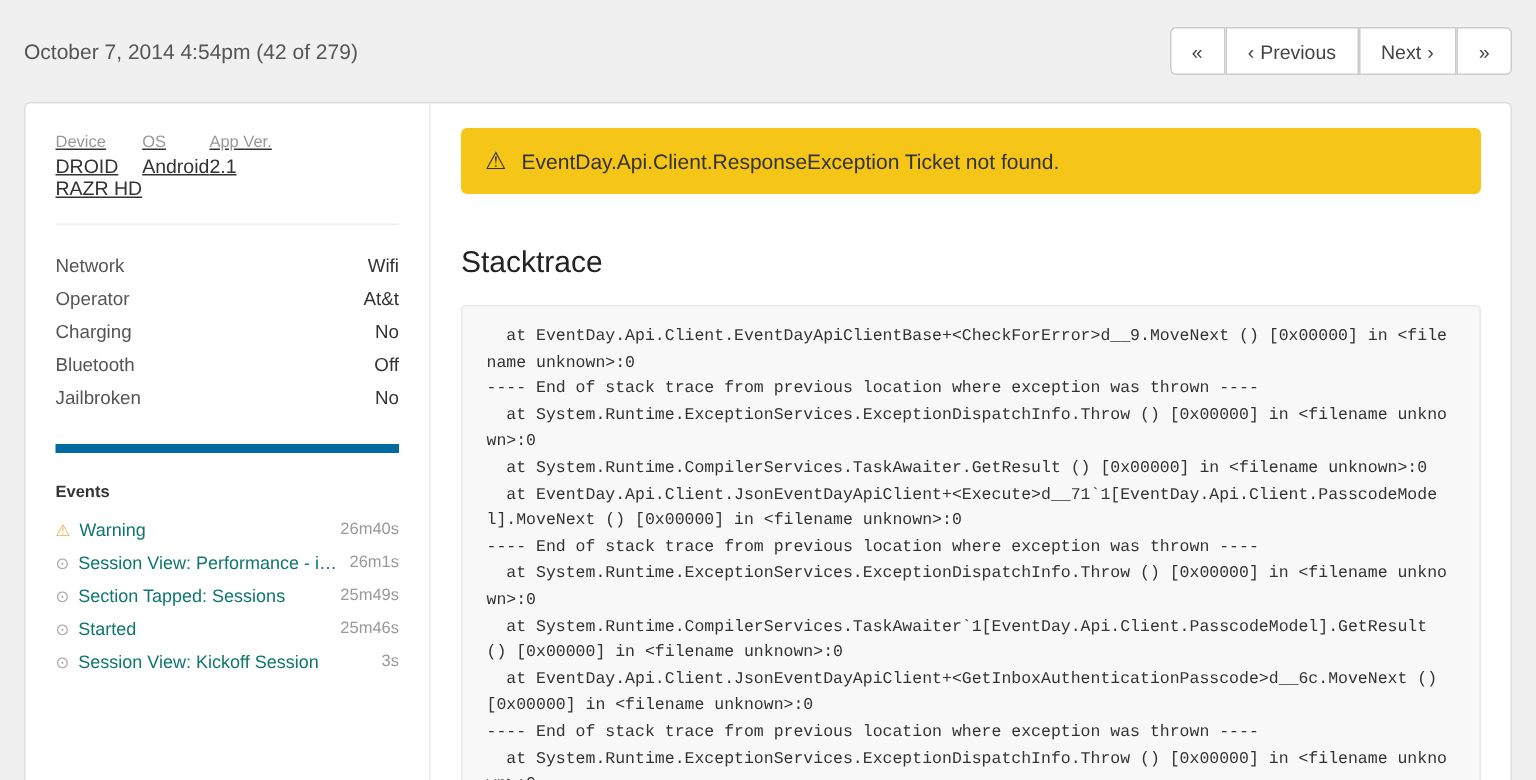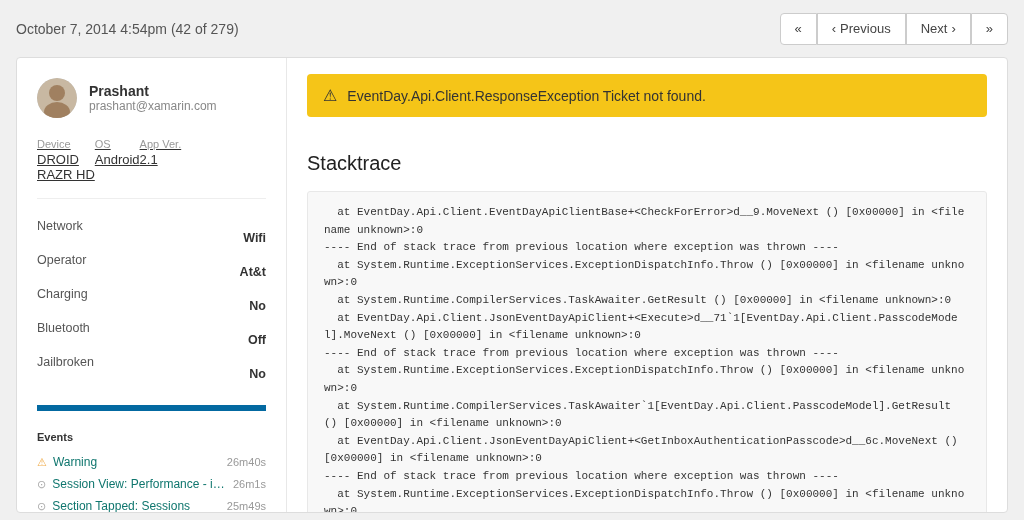--- a/index.html
+++ b/index.html
@@ -10,21 +10,21 @@
       height: 520px;
       overflow: hidden;
       font-size: 13px;
       color: #333;
     }
     .top-bar {
       display: flex;
       align-items: center;
       justify-content: space-between;
       padding: 0 16px;
-      height: 57px;
+      height: 68px;
       background: #f0f0f0;
     }
     .top-bar-title {
       font-size: 14px;
       color: #555;
     }
     .nav-buttons {
       display: flex;
       gap: 0;
       align-items: center;
@@ -104,21 +104,21 @@
       padding-bottom: 16px;
       border-bottom: 6px solid #0369a1;
     }
     .prop-row {
       display: flex;
       justify-content: space-between;
       margin-bottom: 8px;
       font-size: 12.5px;
     }
     .prop-label { color: #555; }
-    .prop-value { color: #333; font-weight: 700; margin-top: 12px; }
+    .prop-value { color: #333; font-weight: 400; }
 
     .events-section { }
     .events-title { font-size: 11px; font-weight: 600; margin-bottom: 12px; }
     .event-item {
       display: flex;
       align-items: center;
       justify-content: space-between;
       margin-bottom: 8px;
       font-size: 12px;
     }
@@ -178,33 +178,20 @@
     <button class="nav-btn">
       <span>Next</span>
       <span>›</span>
     </button>
     <button class="nav-btn last">»</button>
   </div>
 </div>
 
 <div class="main-content">
   <div class="left-panel">
-    <div class="user-section">
-      <div class="avatar">
-        <svg viewBox="0 0 40 40" xmlns="http://www.w3.org/2000/svg">
-          <circle cx="20" cy="20" r="20" fill="#c8b8a2"></circle>
-          <circle cx="20" cy="15" r="8" fill="#a08060"></circle>
-          <ellipse cx="20" cy="34" rx="13" ry="10" fill="#a08060"></ellipse>
-        </svg>
-      </div>
-      <div>
-        <div class="user-name">Prashant</div>
-        <div class="user-email">prashant@xamarin.com</div>
-      </div>
-    </div>
 
     <div class="device-info">
       <div class="device-col">
         <div class="device-label">Device</div>
         <div class="device-value">DROID<br>RAZR HD</div>
       </div>
       <div class="device-col">
         <div class="device-label">OS</div>
         <div class="device-value">Android</div>
       </div>

